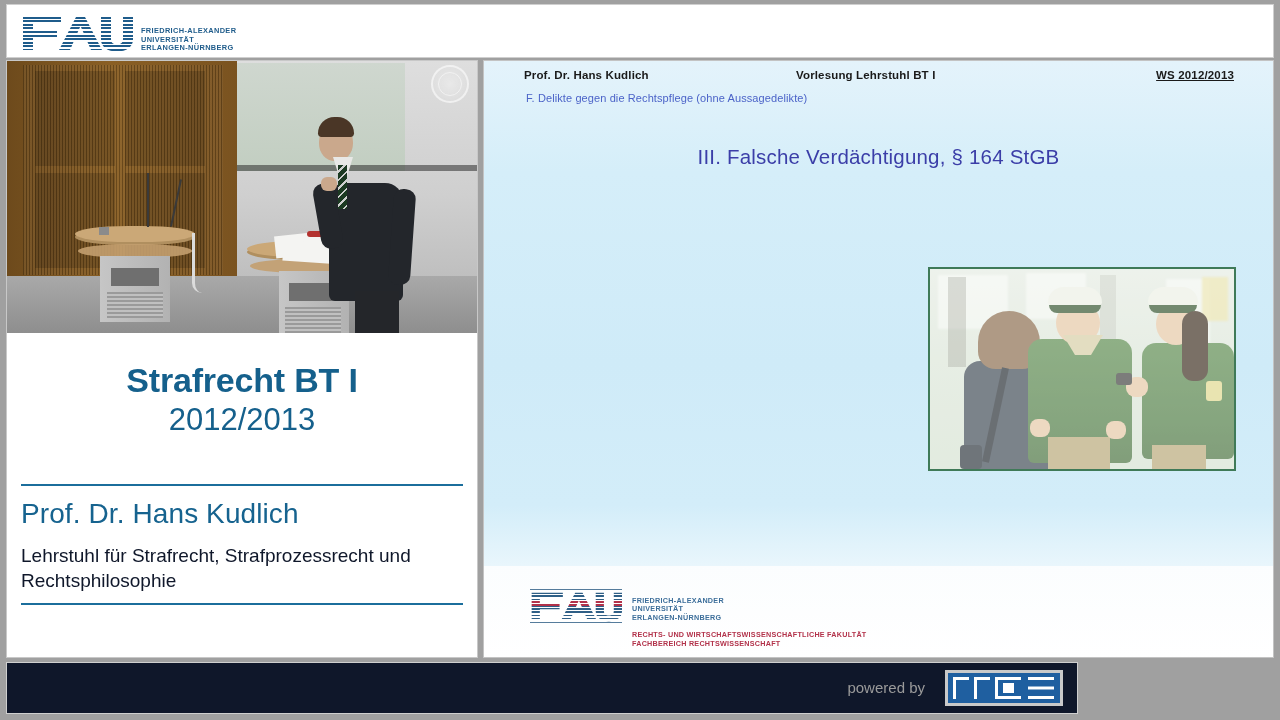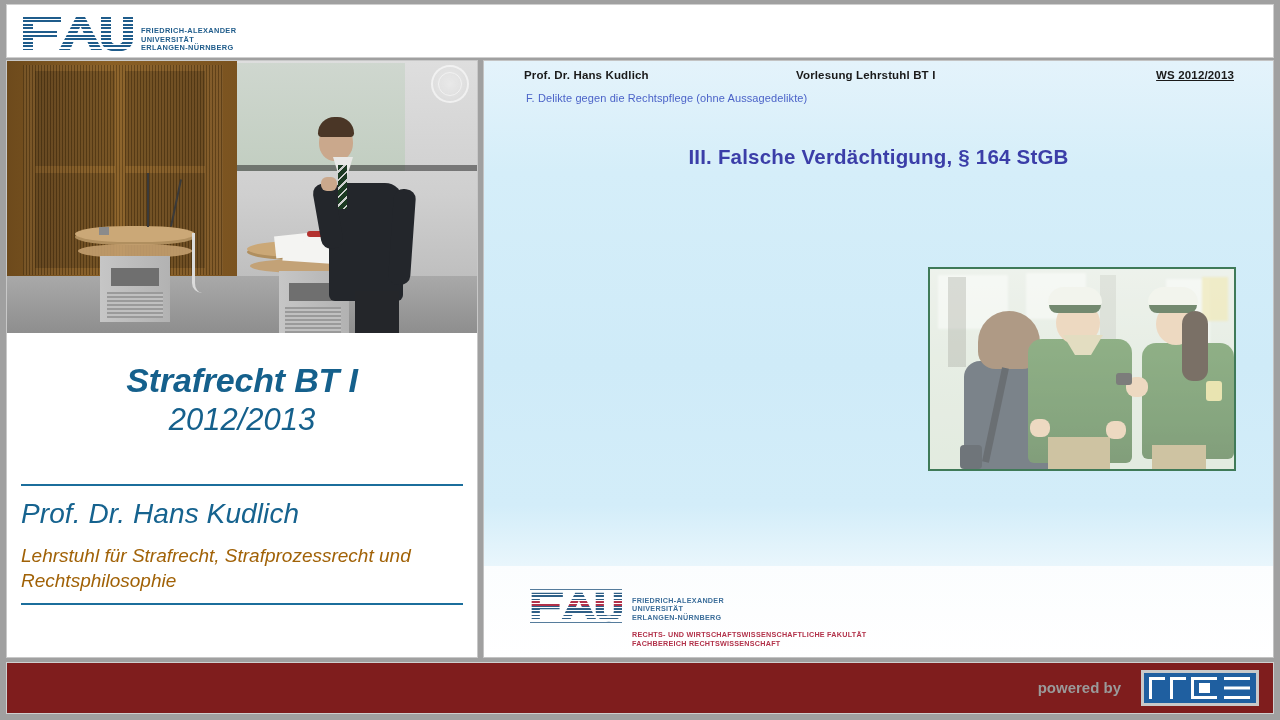--- a/index.html
+++ b/index.html
@@ -31,21 +31,21 @@
 
   .fau-words{
     margin-left:8px; margin-top:14px;
     color:#1f5c8b; font-size:7.4px; font-weight:bold;
     letter-spacing:.35px; line-height:8.6px; white-space:nowrap;
   }
 
   
   .left-panel{
     position:absolute; left:6px; top:60px; width:472px; height:598px;
-    background:#ffffff; border:1px solid #c8c8c8; overflow:hidden;font-style:italic;
+    background:#ffffff; border:1px solid #c8c8c8; overflow:hidden;
   }
   .video{
     position:absolute; left:0; top:0; width:470px; height:272px;
     overflow:hidden; background:#3b3b3b;
   }
   
   .v-wall{ position:absolute; left:0; top:0; width:230px; height:222px;
     background:linear-gradient(to right,#6d4a1c,#8a5f24 45%,#7a5320);
   }
   .v-wall-grain{ position:absolute; left:16px; top:4px; width:200px; height:210px;
@@ -116,21 +116,21 @@
     color:#15608c;
   }
   .lp-title .t1{ font-size:34px; font-weight:bold; letter-spacing:-.2px; }
   .lp-title .t2{ font-size:31px; font-weight:normal; margin-top:2px; }
   .rule{ position:absolute; left:14px; width:442px; height:2px; background:#1b6e9c; }
   .lp-name{
     position:absolute; left:14px; top:437px; font-size:28px; color:#16638f;
     letter-spacing:.1px;
   }
   .lp-sub{
-    position:absolute; left:14px; top:482px; width:450px; font-size:19px; color:#a16207;
+    position:absolute; left:14px; top:482px; width:450px; font-size:19px; color:#0f172a;
     line-height:25px;
   }
 
   
   .slide-wrap{
     position:absolute; left:483px; top:60px; width:791px; height:598px;
     border:1px solid #c3c3c3; background:#ffffff; overflow:hidden;
   }
   .slide-blue{
     position:absolute; left:0; top:0; width:100%; height:505px;
@@ -146,21 +146,21 @@
   }
   .sh-row .c1{ position:absolute; left:0; }
   .sh-row .c2{ position:absolute; left:272px; }
   .sh-row .c3{ position:absolute; right:0;text-decoration:underline; }
   .sh-sub{
     position:absolute; left:42px; top:31px; color:#4b63c8; font-size:11px;
     letter-spacing:.1px;
   }
   .slide-h1{
     position:absolute; left:0; top:84px; width:100%; text-align:center;
-    color:#3b3ea8; font-size:20.5px; font-weight:bold; letter-spacing:.2px;
+    color:#3b3ea8; font-size:20.5px; font-weight:normal; letter-spacing:.2px;
   }
 
   .photo-frame{
     position:absolute; left:444px; top:206px; width:308px; height:204px;
     border:2px solid #3f7a58; background:#eef6ee; overflow:hidden;
     box-shadow:0 0 0 1px rgba(255,255,255,.6) inset;
   }
   .ph-bg{ position:absolute; inset:0;
     background:linear-gradient(to bottom,#e9eee8,#dfe8dd 45%,#d9e4d6);
   }
@@ -215,22 +215,22 @@
   .fau-words2{
     margin-left:10px; margin-top:8px;
   }
   .fau-words2 .l1{ color:#3c6e9a; font-size:7.2px; font-weight:bold; line-height:8.4px;
     letter-spacing:.3px; white-space:nowrap; }
   .fau-words2 .l2{ color:#b2324a; font-size:7.2px; font-weight:bold; line-height:8.6px;
     letter-spacing:.25px; white-space:nowrap; margin-top:9px; }
 
   
   .bottombar{
-    position:absolute; left:6px; top:662px; width:1268px; height:52px;
-    background:#7f1d1d; border:1px solid #cfcfcf;font-weight:bold;
+    position:absolute; left:6px; top:662px; width:1072px; height:52px;
+    background:#0f172a; border:1px solid #cfcfcf;
   }
   .powered{
     position:absolute; right:152px; top:16px; color:#9a9a9a; font-size:15px;
   }
   .rrze{
     position:absolute; right:14px; top:7px; width:118px; height:36px;
     background:#1f5fa0; border:3px solid #c9c9c9;
   }
   .rrze svg{ display:block; width:112px; height:30px; }
 </style>

